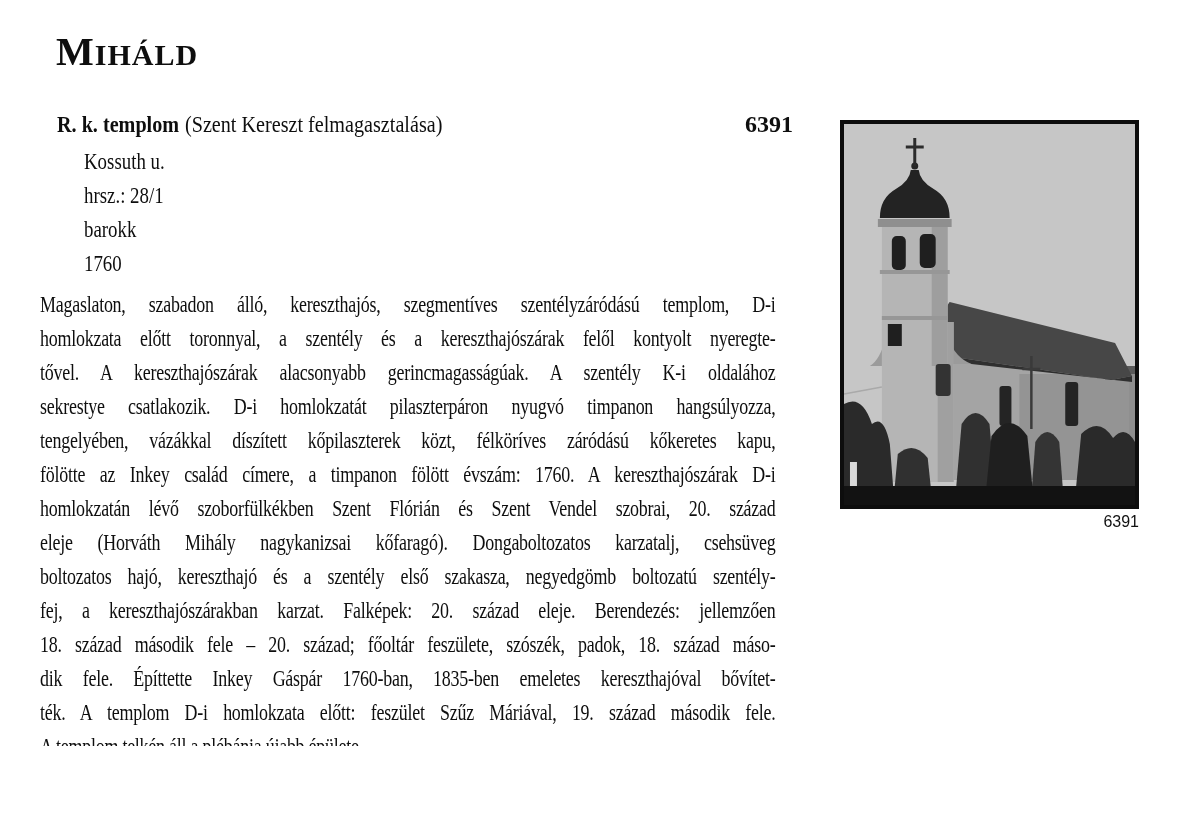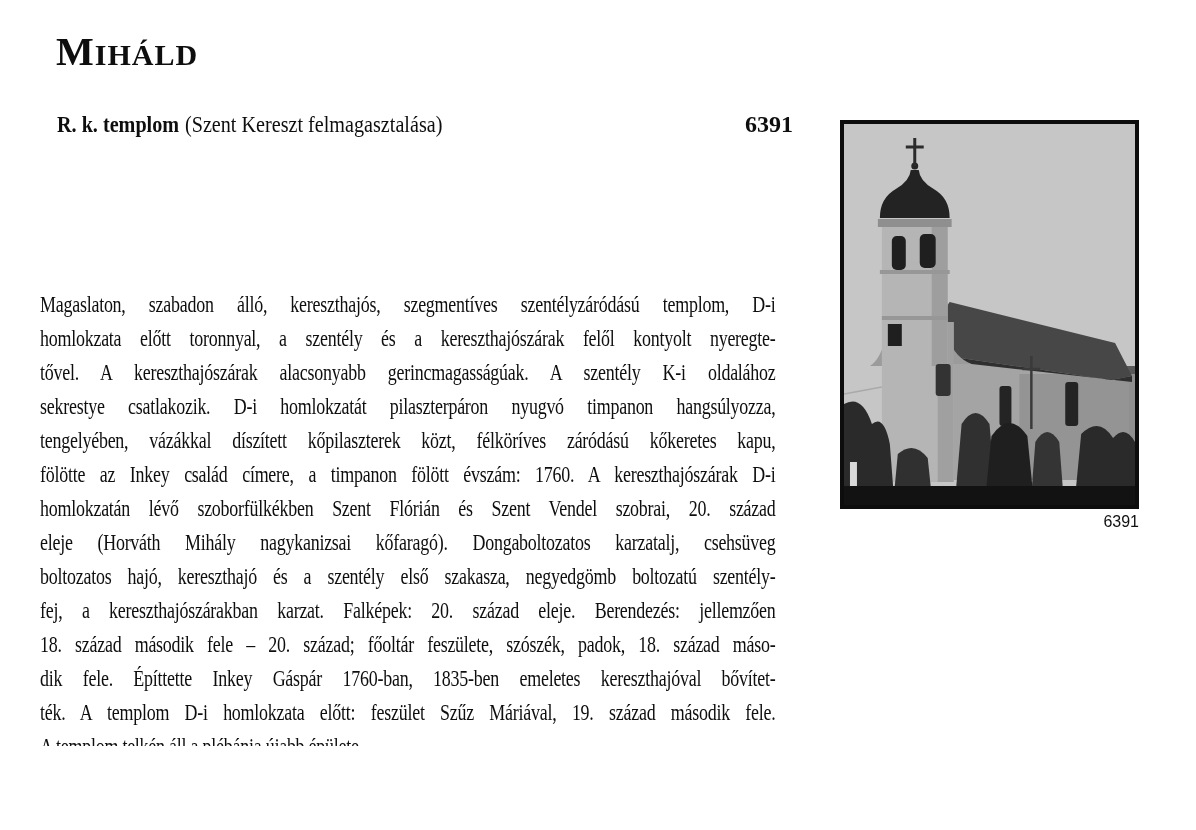--- a/index.html
+++ b/index.html
@@ -119,20 +119,26 @@
 
 <div class="page">
 
   <h1 class="heading"><span class="cap">M</span><span class="rest">IHÁLD</span></h1>
 
   <div class="entry-title-row">
     <span class="entry-title"><span class="t-bold">R. k. templom</span><span class="t-dedication">(Szent Kereszt felmagasztalása)</span></span>
     <span class="entry-number">6391</span>
   </div>
 
+  <ul class="details">
+      <li class="detail-line">Kossuth u.</li>
+      <li class="detail-line">hrsz.: 28/1</li>
+      <li class="detail-line">barokk</li>
+      <li class="detail-line">1760</li>
+    </ul>
 
   <div class="description">
       <div class="desc-line">Magaslaton, szabadon álló, kereszthajós, szegmentíves szentélyzáródású templom, D-i</div>
       <div class="desc-line">homlokzata előtt toronnyal, a szentély és a kereszthajószárak felől kontyolt nyeregte-</div>
       <div class="desc-line">tővel. A kereszthajószárak alacsonyabb gerincmagasságúak. A szentély K-i oldalához</div>
       <div class="desc-line">sekrestye csatlakozik. D-i homlokzatát pilaszterpáron nyugvó timpanon hangsúlyozza,</div>
       <div class="desc-line">tengelyében, vázákkal díszített kőpilaszterek közt, félköríves záródású kőkeretes kapu,</div>
       <div class="desc-line">fölötte az Inkey család címere, a timpanon fölött évszám: 1760. A kereszthajószárak D-i</div>
       <div class="desc-line">homlokzatán lévő szoborfülkékben Szent Flórián és Szent Vendel szobrai, 20. század</div>
       <div class="desc-line">eleje (Horváth Mihály nagykanizsai kőfaragó). Dongaboltozatos karzatalj, csehsüveg</div>

